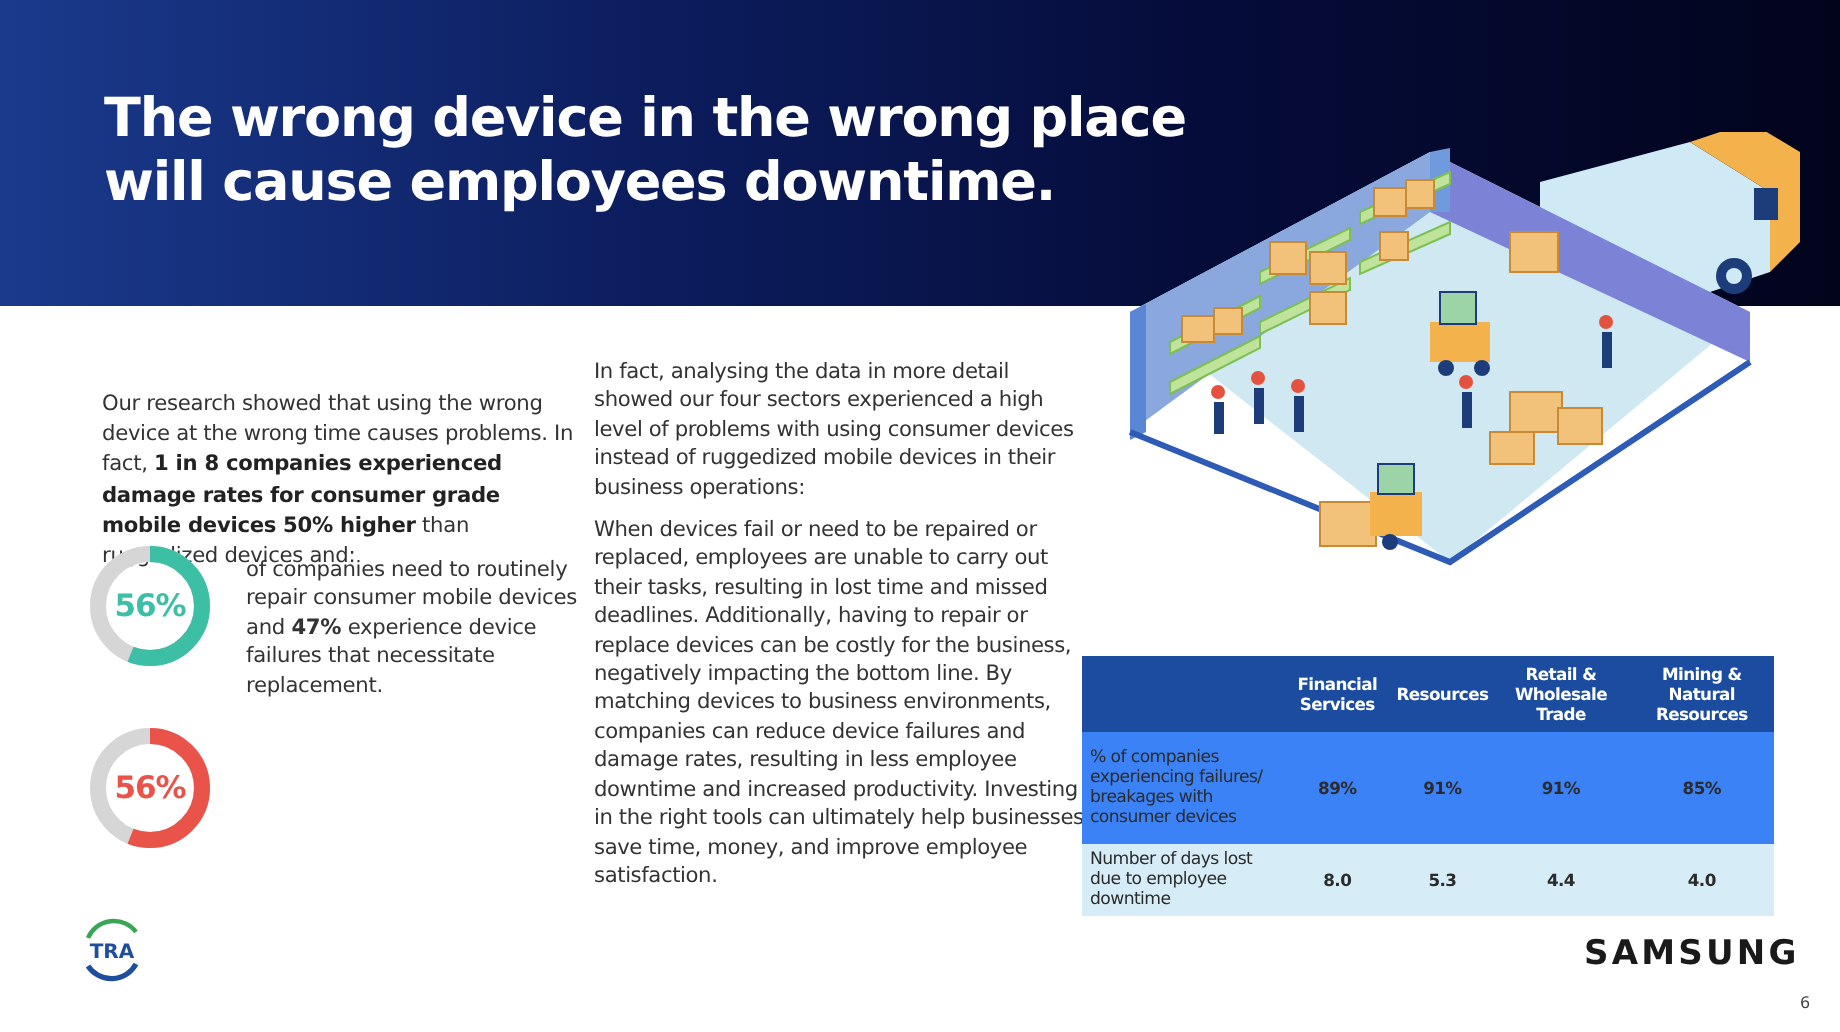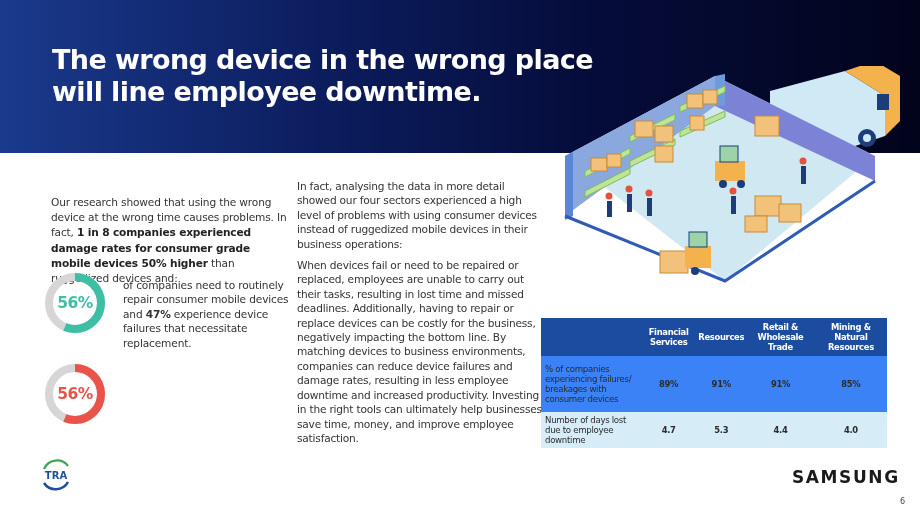--- a/index.html
+++ b/index.html
@@ -32,21 +32,21 @@
       font-size: 10.6px; line-height: 14.4px; color: #333; letter-spacing: -0.15px;
     }
     .stat1 { top: 272px; }
     .stat2 { top: 363px; }
 
     .col-mid { position: absolute; left: 297px; top: 179px; width: 245px; font-size: 10.6px; line-height: 14.4px; color: #333; letter-spacing: -0.2px; }
     .col-mid p { margin-bottom: 7px; }
 
     .illustration { position: absolute; left: 555px; top: 66px; width: 345px; height: 225px; }
 
-    .table-wrap { position: absolute; left: 541px; top: 318px; width: 346px; }
+    .table-wrap { position: absolute; left: 541px; top: 328px; width: 346px; }
     table { width: 100%; border-collapse: collapse; font-size: 8.4px; letter-spacing: -0.3px; }
     thead th {
       background: #1c4ca0; color: #ffffff; font-weight: bold;
       height: 38px; padding: 2px 2px; text-align: center; vertical-align: middle; line-height: 10px;
     }
     tbody td { padding: 3px 4px; vertical-align: middle; color: #2b2b2b; }
     tbody tr.r1 td { background: #3b82f6; height: 56px; }
     tbody tr.r2 td { background: #d6ecf7; height: 32px; }
     td.rowlabel { text-align: left; width: 100px; font-size: 8.6px; line-height: 10px; }
     td.val { text-align: center; font-weight: bold; }
@@ -57,21 +57,21 @@
       font-weight: bold; font-size: 17px; letter-spacing: 1.6px; color: #1a1a1a;
     }
     .page-number { position: absolute; left: 900px; top: 497px; font-size: 8px; color: #444; }
   </style>
 </head>
 <body>
 
 <div class="header-band"></div>
 <h1 class="title">
   <span>The wrong device in the wrong place</span><br>
-  <span>will line employee downtime.</span>
+  <span>will cause employees downtime.</span>
 </h1>
 
 <div class="col-left">
   <p class="intro">
     <span>Our research showed that using the wrong device at the wrong time causes problems. In fact, </span><b>1 in 8 companies experienced damage rates for consumer grade mobile devices 50% higher</b><span> than ruggedized devices and:</span>
   </p>
 </div>
 
 <div class="stat stat1">
   <svg class="ring" viewBox="0 0 62 62">
@@ -180,21 +180,21 @@
     <tbody>
       <tr class="r1">
         <td class="rowlabel">% of companies experiencing failures/ breakages with consumer devices</td>
         <td class="val">89%</td>
         <td class="val">91%</td>
         <td class="val">91%</td>
         <td class="val">85%</td>
       </tr>
       <tr class="r2">
         <td class="rowlabel">Number of days lost due to employee downtime</td>
-        <td class="val">4.7</td>
+        <td class="val">8.0</td>
         <td class="val">5.3</td>
         <td class="val">4.4</td>
         <td class="val">4.0</td>
       </tr>
     </tbody>
   </table>
 </div>
 
 <svg class="tra-logo" viewBox="0 0 36 36">
   <path d="M6,12 A14,14 0 0 1 30,9" fill="none" stroke="#3aa655" stroke-width="2.2"></path>

